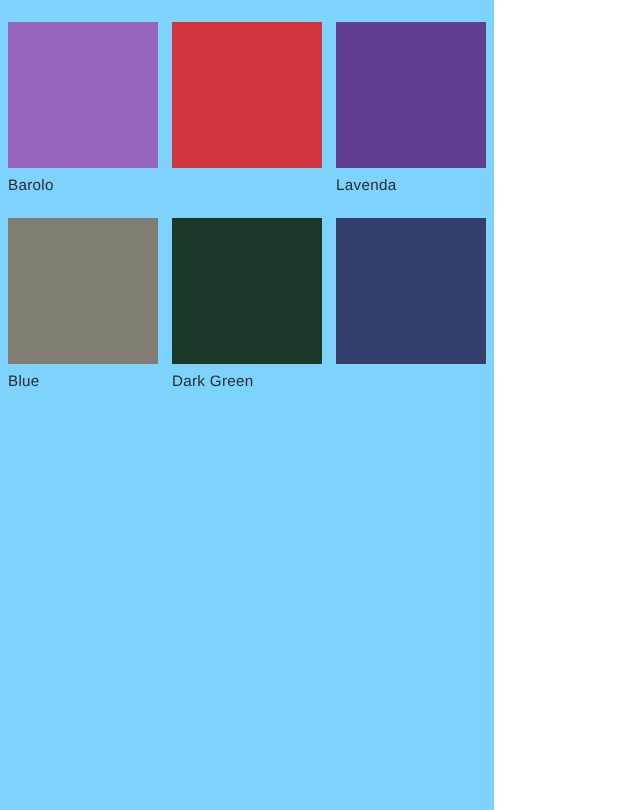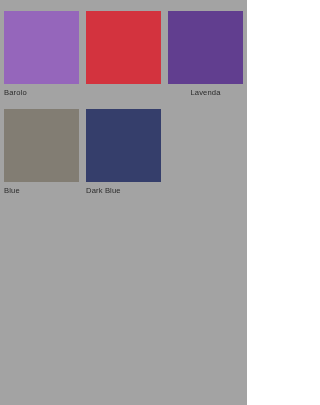--- a/index.html
+++ b/index.html
@@ -13,21 +13,21 @@
     font-family: "Liberation Sans", sans-serif;
     -webkit-font-smoothing: antialiased;
     overflow: hidden;
   }
   #color-palette {
     position: absolute;
     left: 0;
     top: 0;
     width: 247px;
     height: 405px;
-    background: #a3a3a3;
+    background: #7dd3fc;
   }
   .swatch-grid {
     position: absolute;
     left: 4px;
     top: 11px;
     width: 239px;
   }
   .swatch-row {
     display: flex;
     flex-direction: row;
@@ -66,29 +66,32 @@
     <div class="swatch-row">
       <div class="swatch-cell">
         <span class="swatch-chip" style="background: rgb(149, 102, 187);"></span>
         <span class="swatch-label" style="color: rgb(43, 43, 43);">Barolo</span>
       </div>
       <div class="swatch-cell">
         <span class="swatch-chip" style="background: rgb(211, 51, 62);"></span>
       </div>
       <div class="swatch-cell">
         <span class="swatch-chip" style="background: rgb(97, 62, 143);"></span>
-        <span class="swatch-label" style="color: rgb(43, 43, 43); text-align: center;">Lavenda</span>
+        <span class="swatch-label" style="color: rgb(43, 43, 43);">Lavenda</span>
       </div>
     </div>
 
     <div class="swatch-row">
       <div class="swatch-cell">
         <span class="swatch-chip" style="background: rgb(130, 125, 115);"></span>
         <span class="swatch-label" style="color: rgb(43, 43, 43);">Blue</span>
       </div>
       <div class="swatch-cell">
+        <span class="swatch-chip" style="background: rgb(28, 56, 41);"></span>
+        <span class="swatch-label" style="color: rgb(43, 43, 43);">Dark Green</span>
+      </div>
+      <div class="swatch-cell">
         <span class="swatch-chip" style="background: rgb(53, 62, 107);"></span>
-        <span class="swatch-label" style="color: rgb(43, 43, 43);">Dark Blue</span>
       </div>
     </div>
 
   </div>
 </div>
 
 </body></html>

